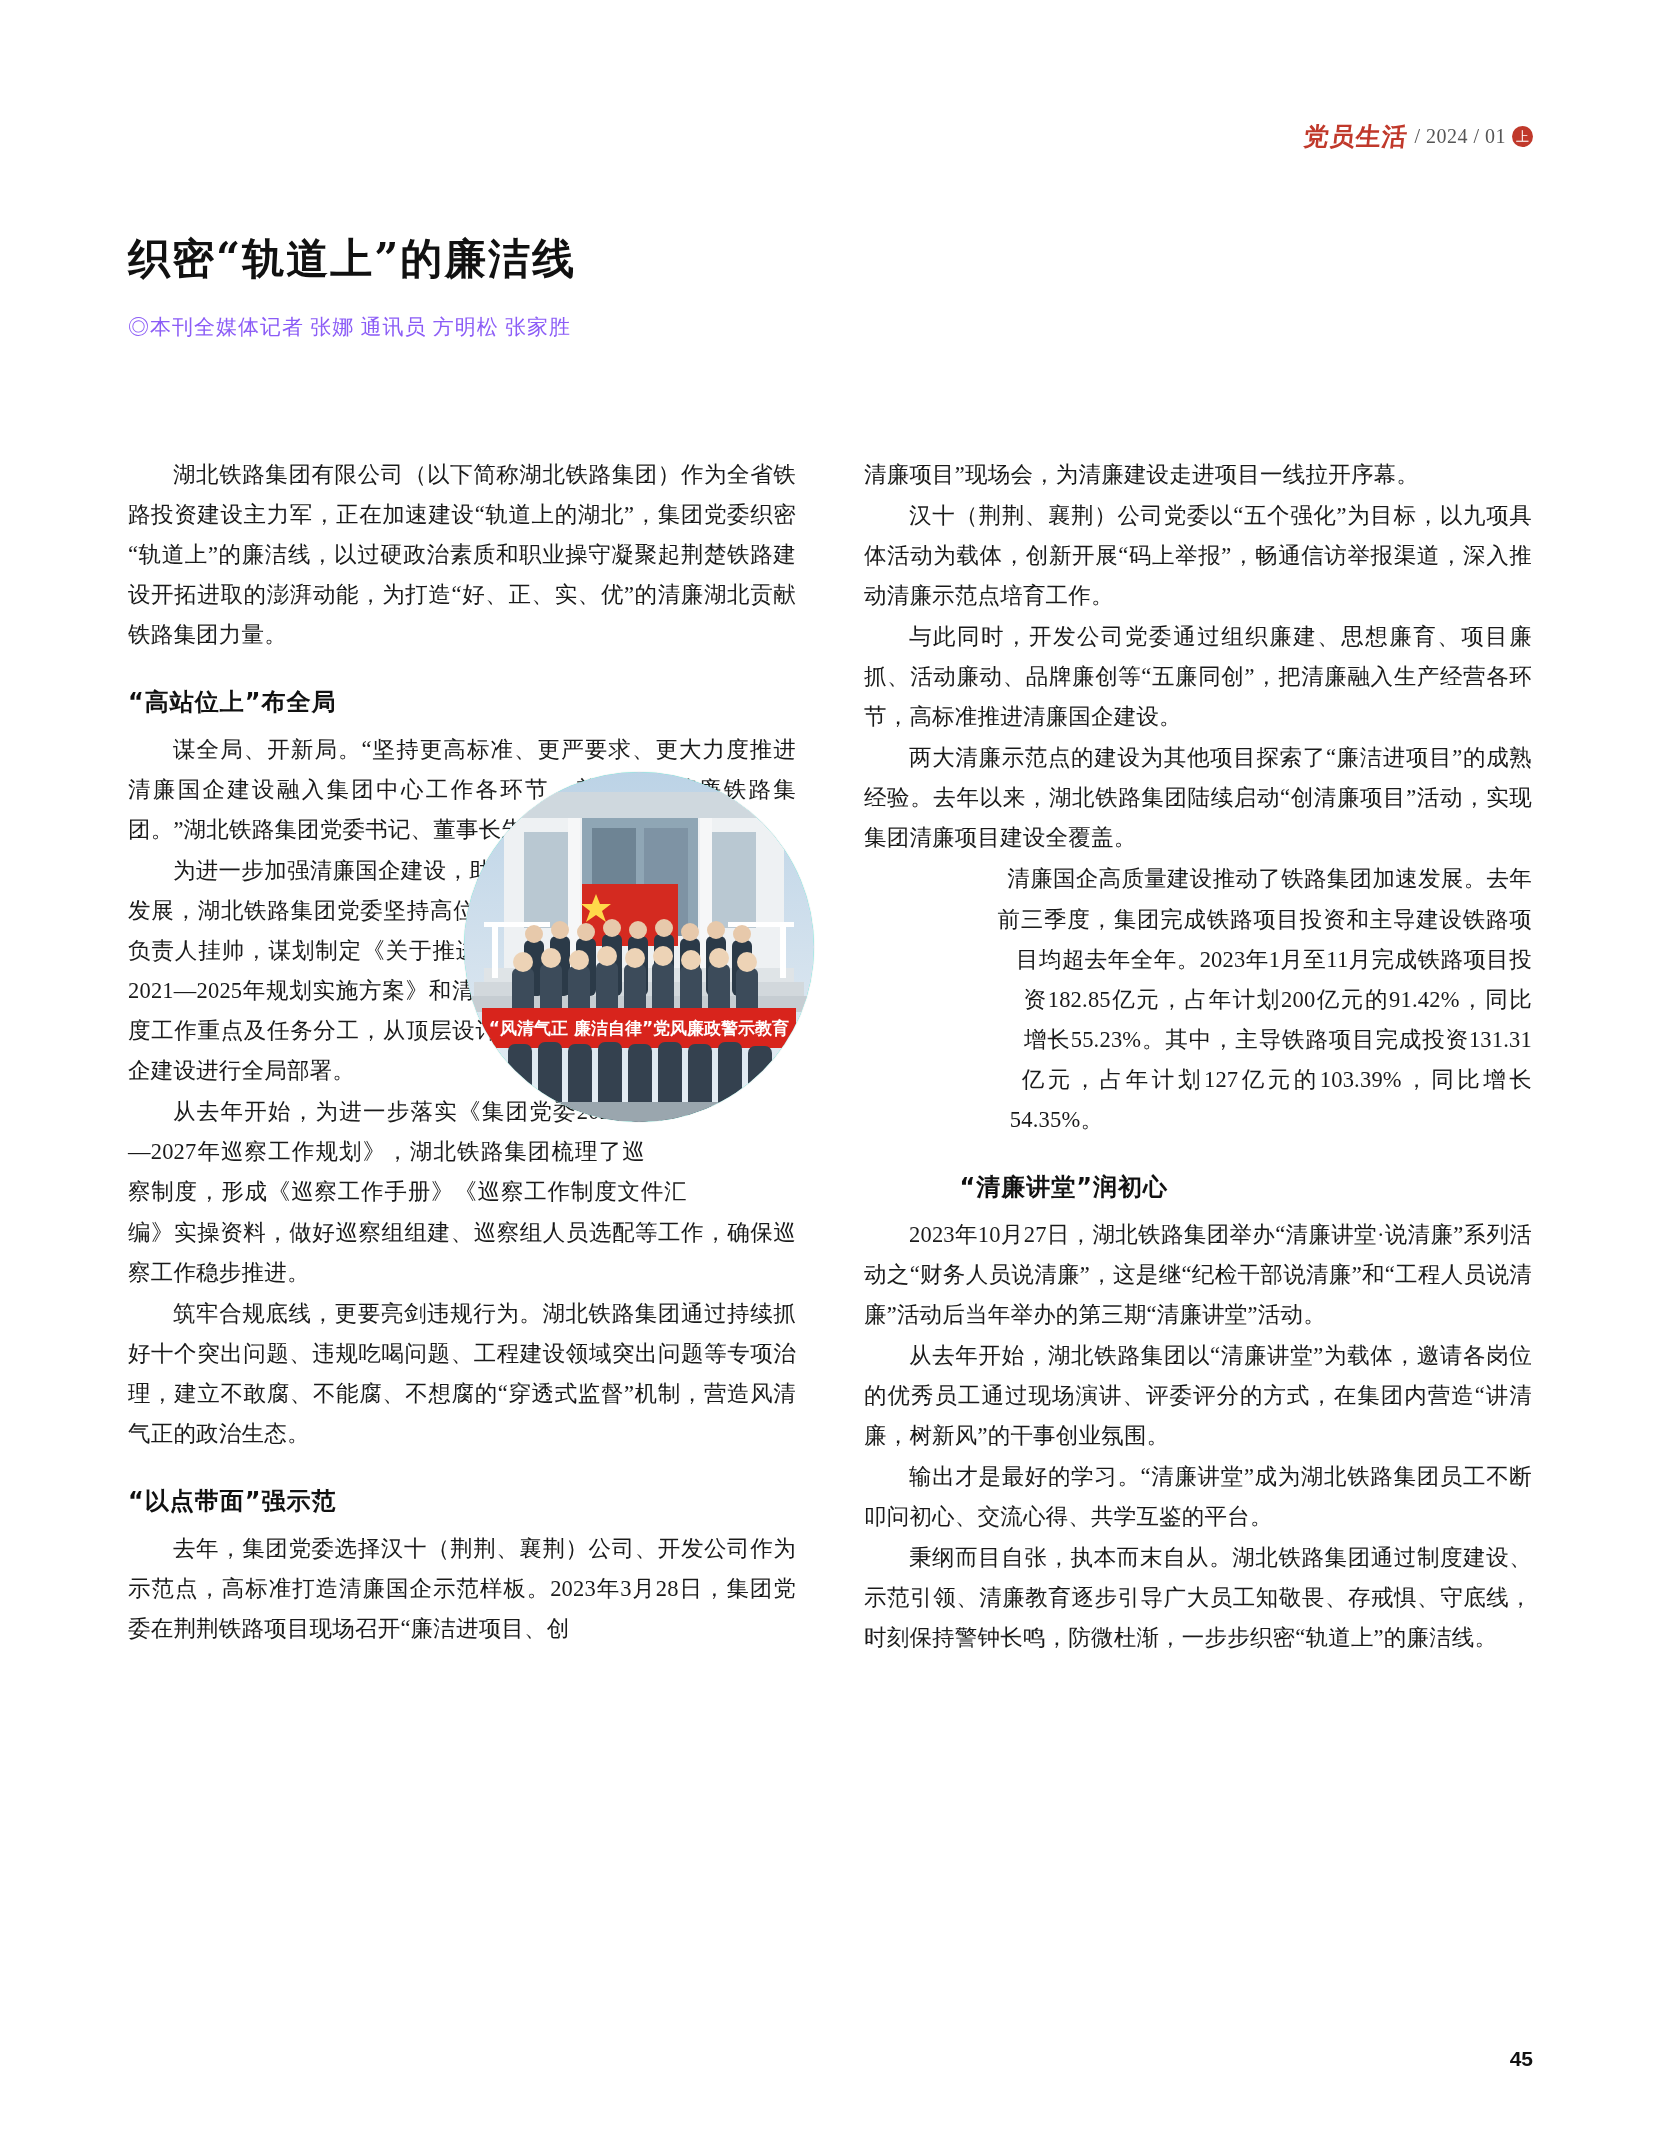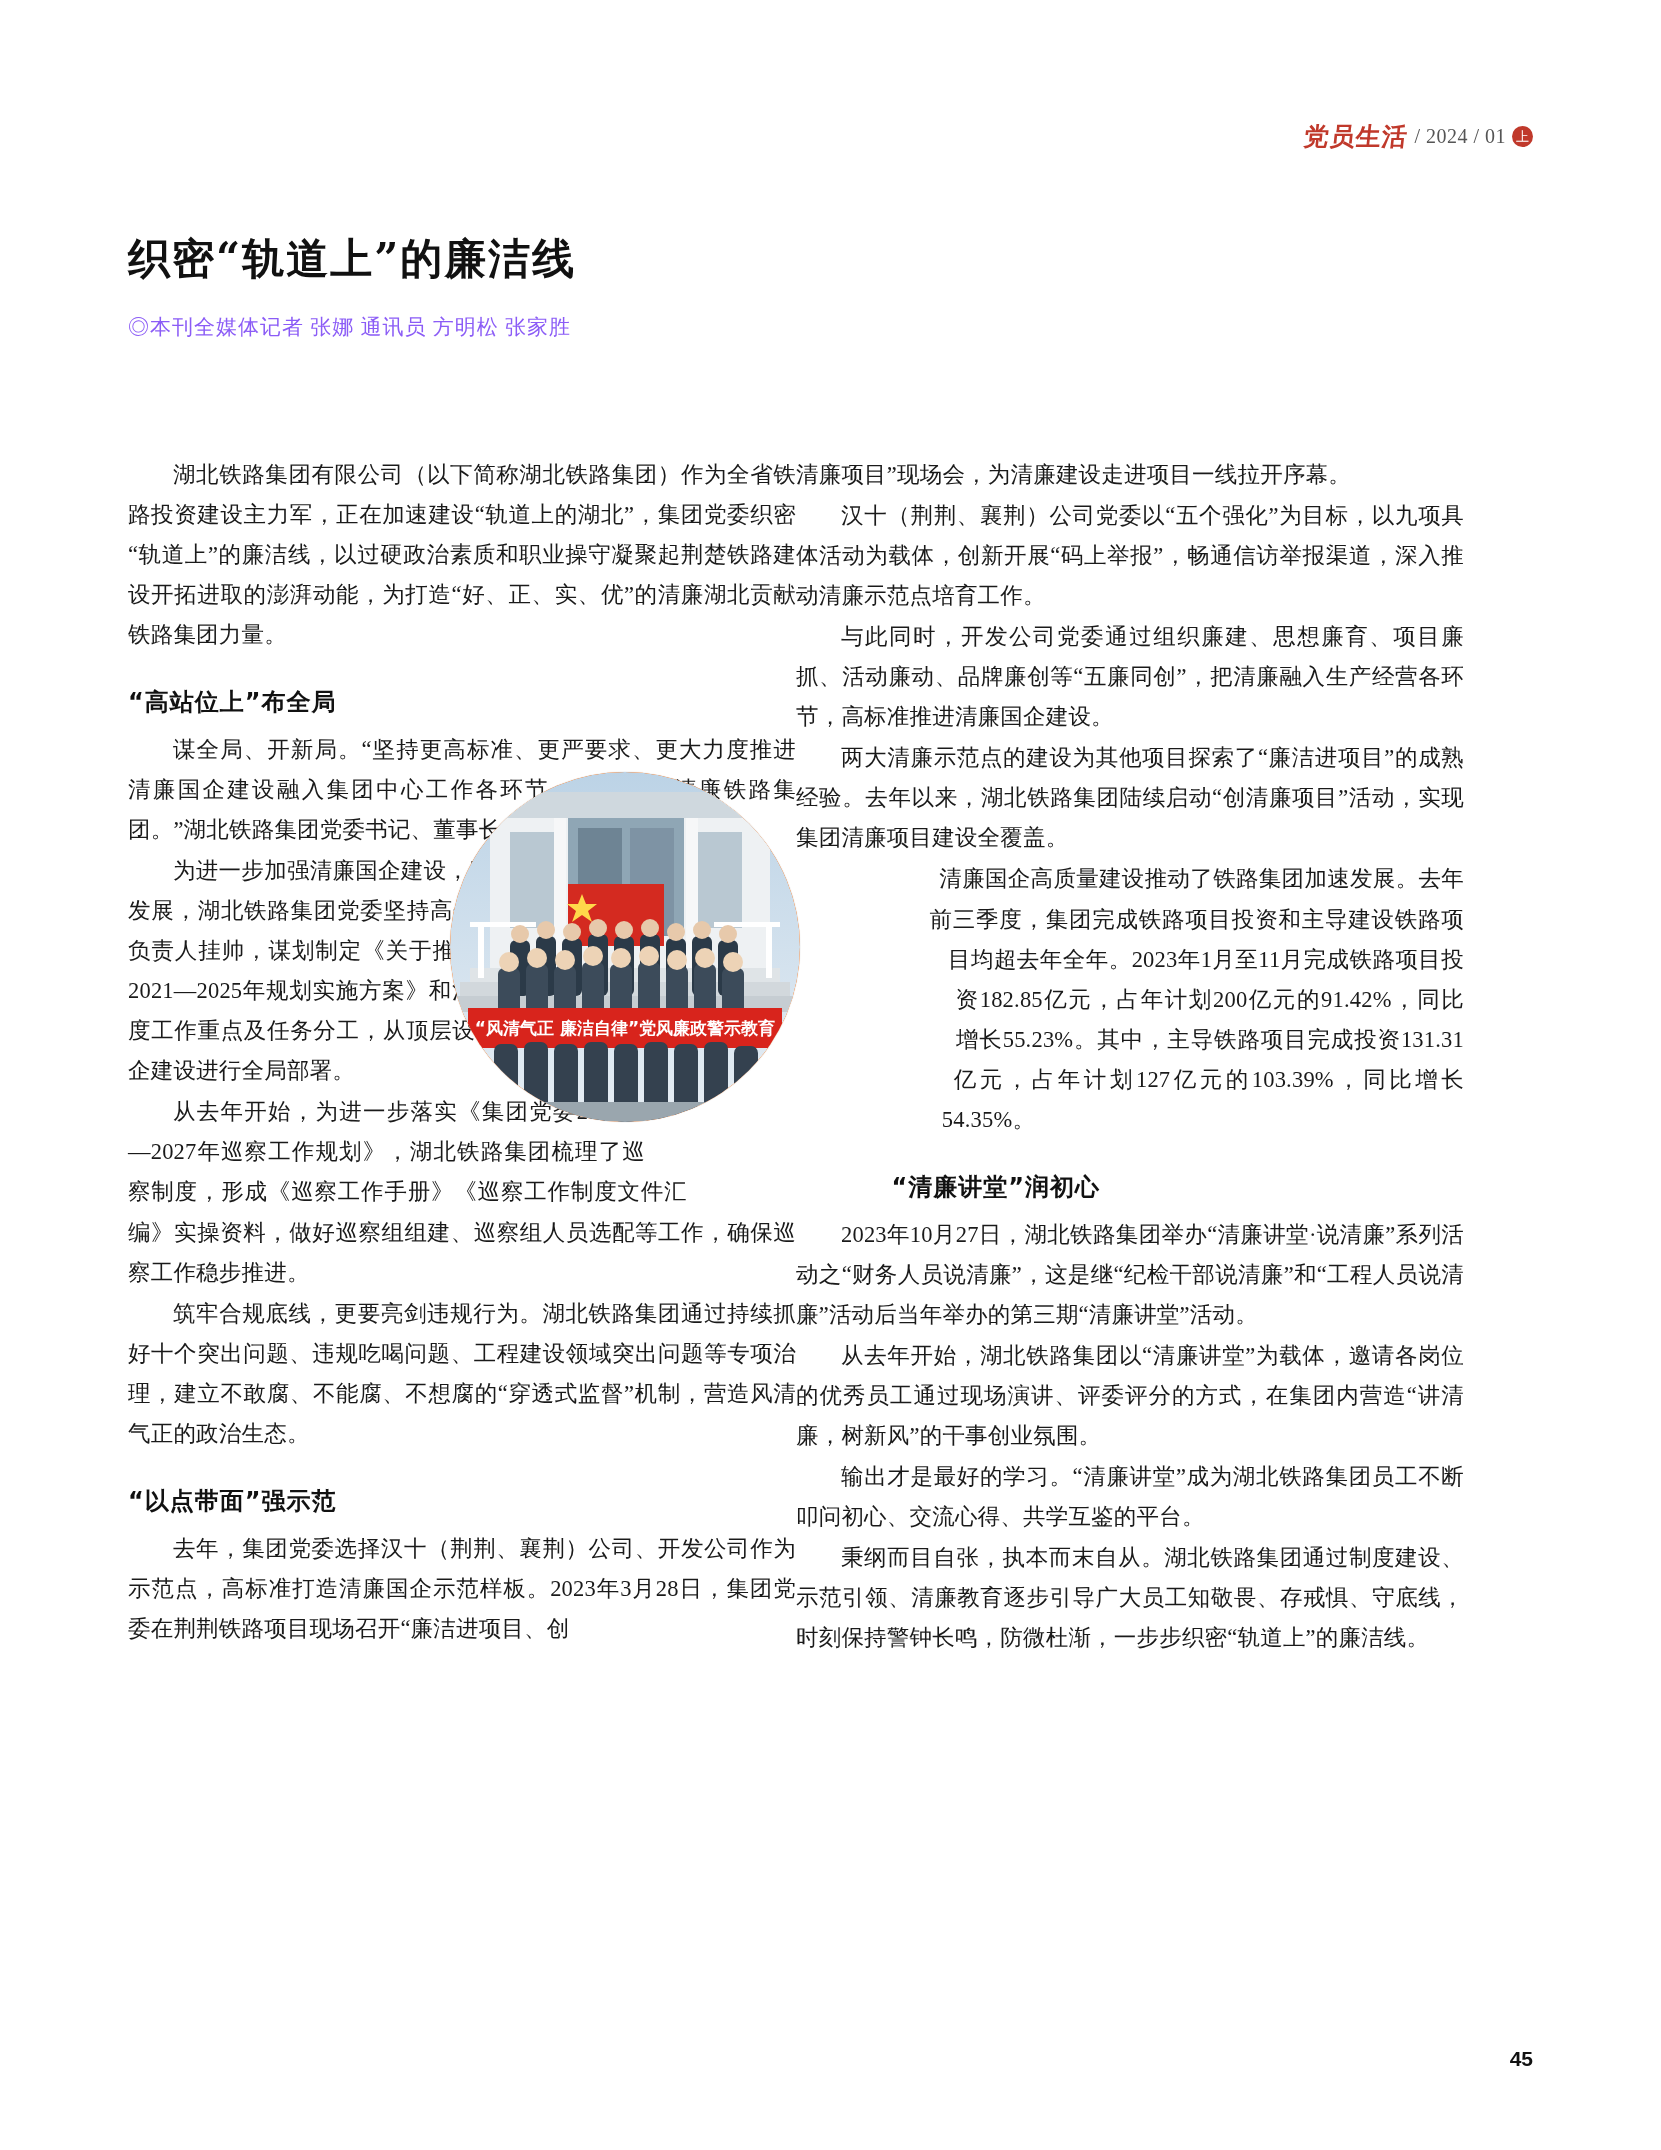--- a/index.html
+++ b/index.html
@@ -86,20 +86,21 @@
   }
 
   
   .columns {
     position: absolute;
     top: 455px;
     left: 128px;
     width: 1404px;
     height: 1520px;
     display: flex;
+    gap: 68px;
   }
   .col {
     width: 668px;
     position: relative;
     font-size: 22.5px;
     line-height: 1.78;
     text-align: justify;
     text-justify: inter-ideograph;
     letter-spacing: 0.2px;
   }
@@ -115,28 +116,28 @@
     letter-spacing: 1px;
     text-indent: 0;
     color: #111;
   }
   .col.left .sec-head:first-child { margin-top: 26px; }
 
   
   .photo {
     position: absolute;
     top: 772px;
-    left: 450px;
+    left: 464px;
     width: 350px;
     height: 350px;
     border-radius: 50%;
     overflow: hidden;
     z-index: 5;
     box-shadow: 0 0 0 1px rgba(0,0,0,0.04);
-    background: #f97316;
+    background: #5eead4;
   }
   .photo svg { display: block; width: 100%; height: 100%; }
 
   
   .wrap-left {
     float: right;
     width: 182px;
     height: 360px;
     shape-outside: circle(176px at 172px 176px);
     -webkit-shape-outside: circle(176px at 172px 176px);

